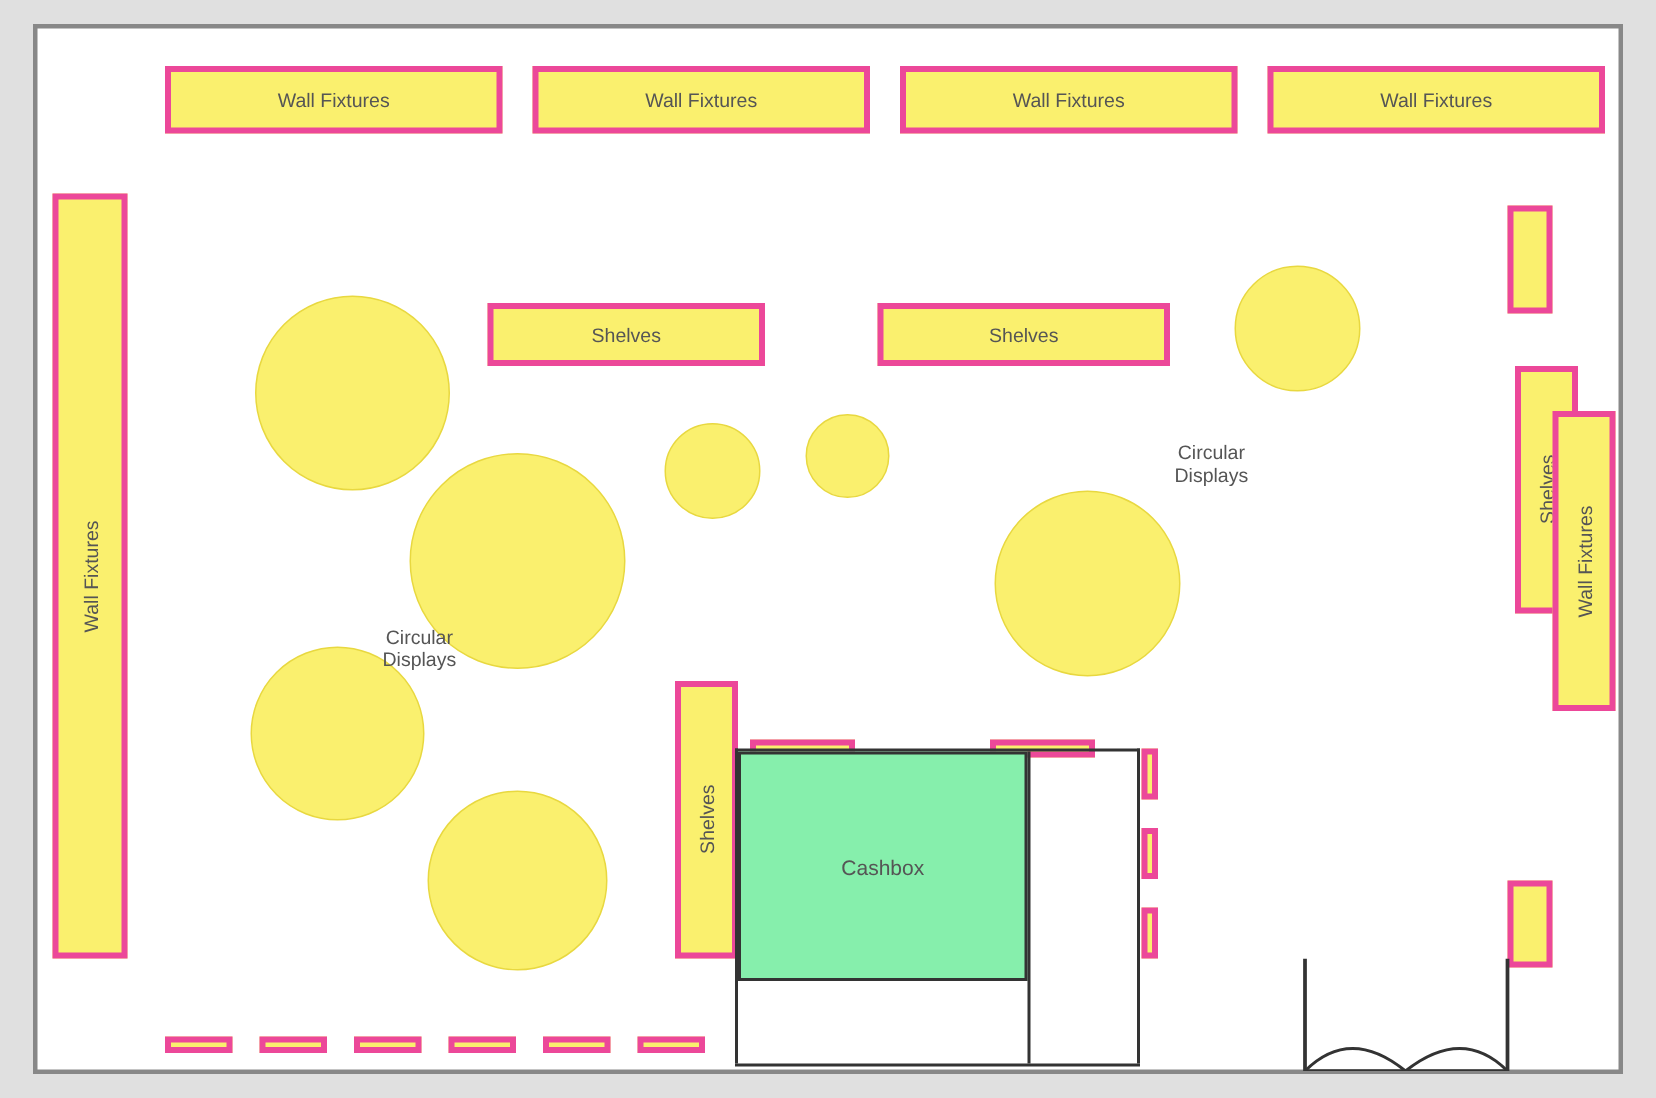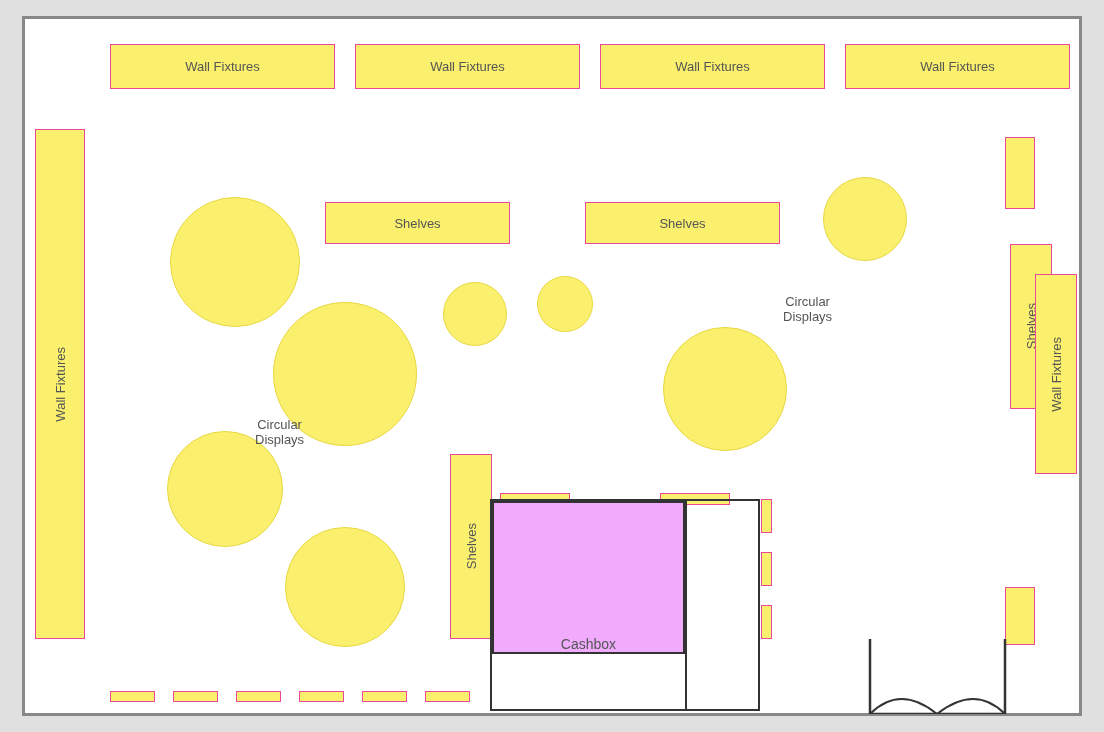--- a/index.html
+++ b/index.html
@@ -14,21 +14,21 @@
     }
     .floor-plan {
       position: relative;
       width: 1060px;
       height: 700px;
       background: white;
       border: 3px solid #888;
     }
     .yellow-box {
       background: #faf06e;
-      border: 1px solid #ec4899;
+      border: 4px solid #ec4899;
       position: absolute;
       display: flex;
       align-items: center;
       justify-content: center;
       font-size: 13px;
       color: #555;
       font-family: Arial, sans-serif;
       text-align: center;
     }
     .yellow-circle {
@@ -126,21 +126,21 @@
   </div>
 
   <div style="position:absolute; left:465px; top:480px; width:270px; height:2px; background:#333;"></div>
 
   <div style="position:absolute; left:465px; top:480px; width:2px; height:210px; background:#333;"></div>
 
   <div style="position:absolute; left:465px; top:690px; width:270px; height:2px; background:#333;"></div>
 
   <div style="position:absolute; left:733px; top:480px; width:2px; height:210px; background:#333;"></div>
 
-  <div style="position:absolute; left:467px; top:482px; width:193px; height:153px; border:2px solid #333; background:#f0abfc; display:flex; align-items:flex-end; justify-content:center; font-family:Arial,sans-serif; font-size:14px; color:#555;">
+  <div style="position:absolute; left:467px; top:482px; width:193px; height:153px; border:2px solid #333; background:#86efac; display:flex; align-items:center; justify-content:center; font-family:Arial,sans-serif; font-size:14px; color:#555;">
     <span>Cashbox</span>
   </div>
 
   <div style="position:absolute; left:660px; top:482px; width:2px; height:208px; background:#333;"></div>
 
   <svg style="position:absolute; left:835px; top:620px; width:155px; height:75px;" viewBox="0 0 155 75">
 
     <line x1="10" y1="0" x2="10" y2="75" stroke="#333" stroke-width="2.5"></line>
 
     <line x1="145" y1="0" x2="145" y2="75" stroke="#333" stroke-width="2.5"></line>

